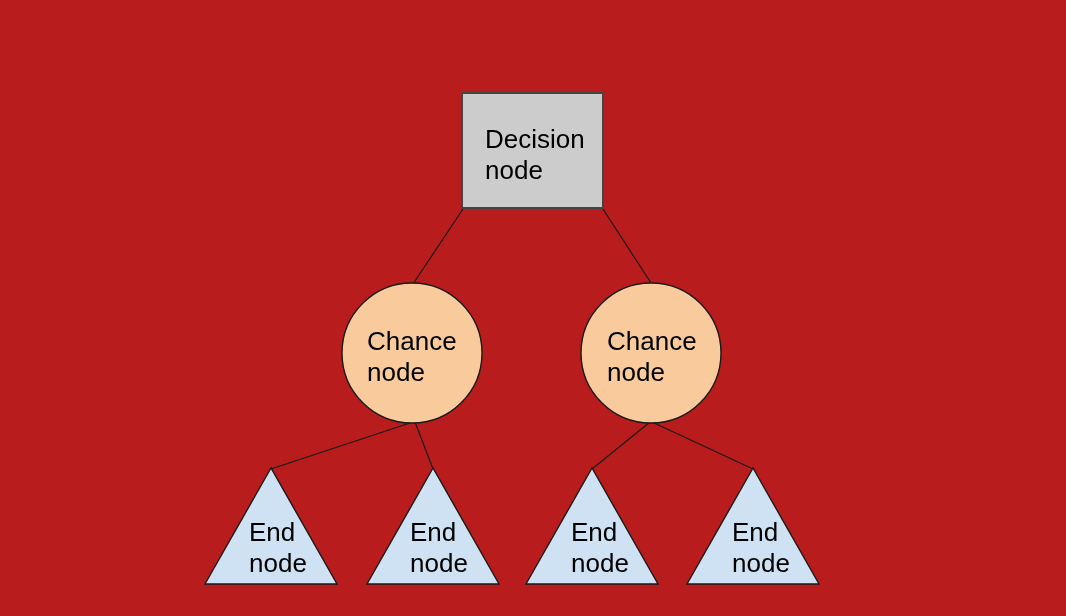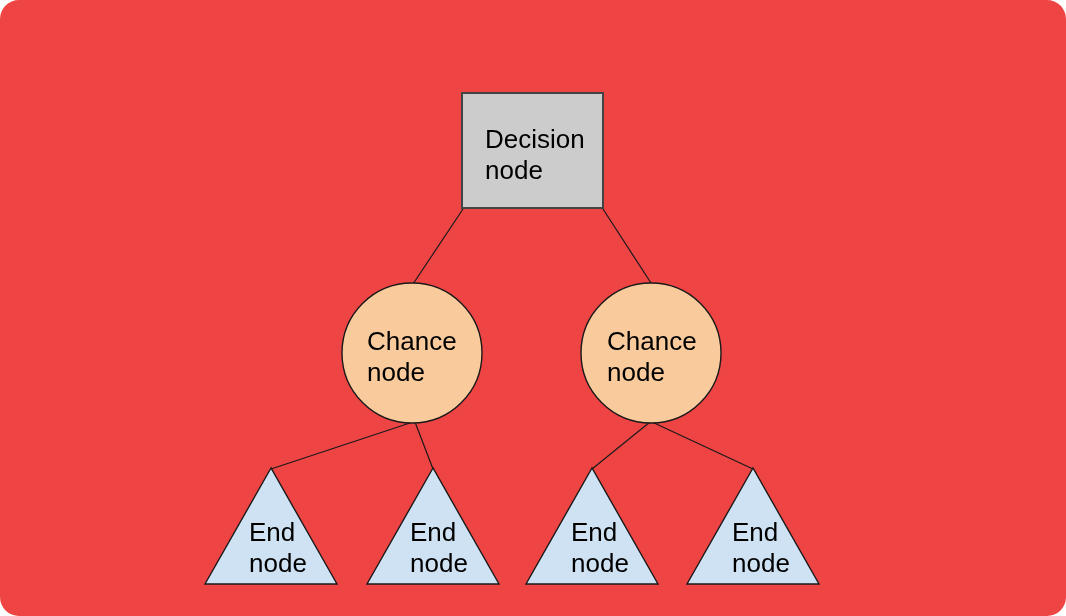--- a/index.html
+++ b/index.html
@@ -4,23 +4,22 @@
 <style>
   html, body {
     margin: 0;
     padding: 0;
     background: #ffffff;
   }
   .canvas {
     position: relative;
     width: 1066px;
     height: 616px;
-    background: #ef4444;
+    background: #b91c1c;
     overflow: hidden;
-    border-radius: 19px;
   }
   svg {
     display: block;
   }
   .node-label {
     font-family: "Liberation Sans", "DejaVu Sans", sans-serif;
     font-size: 26px;
     fill: #000000;
   }
   .edge {

